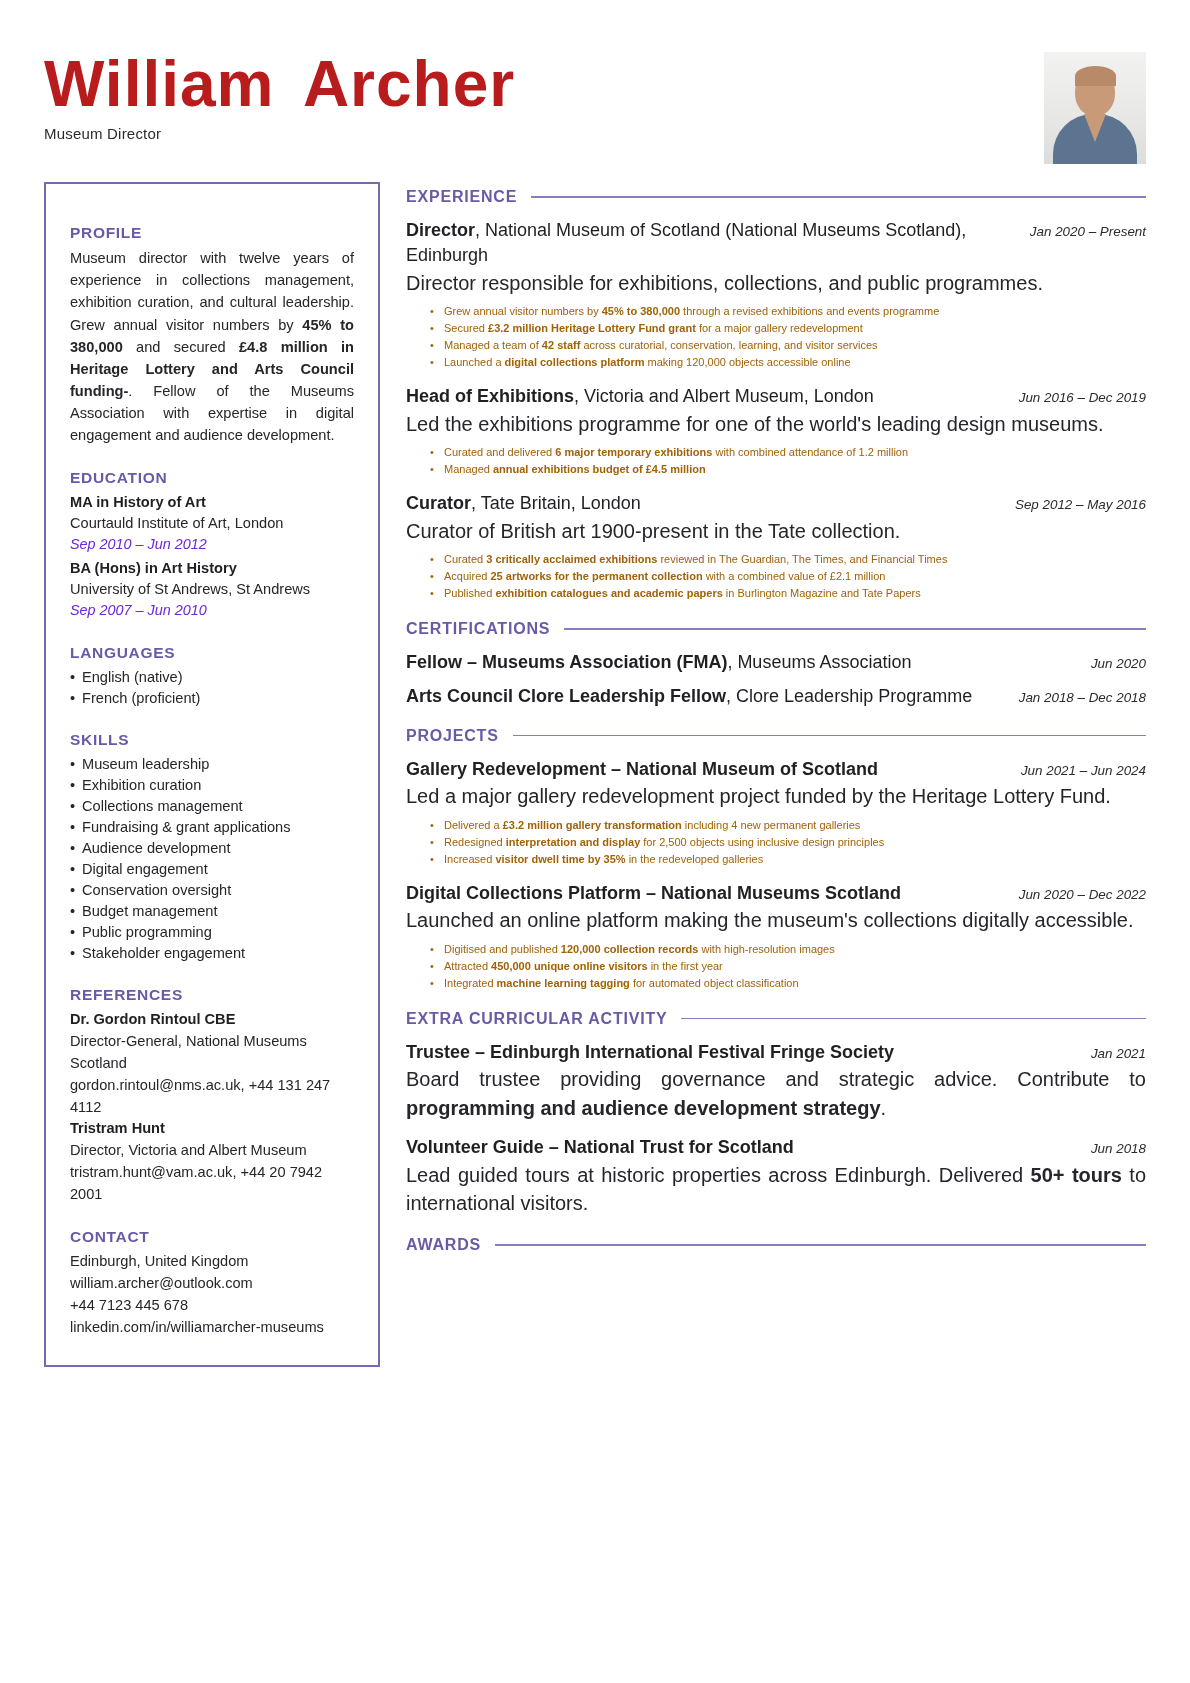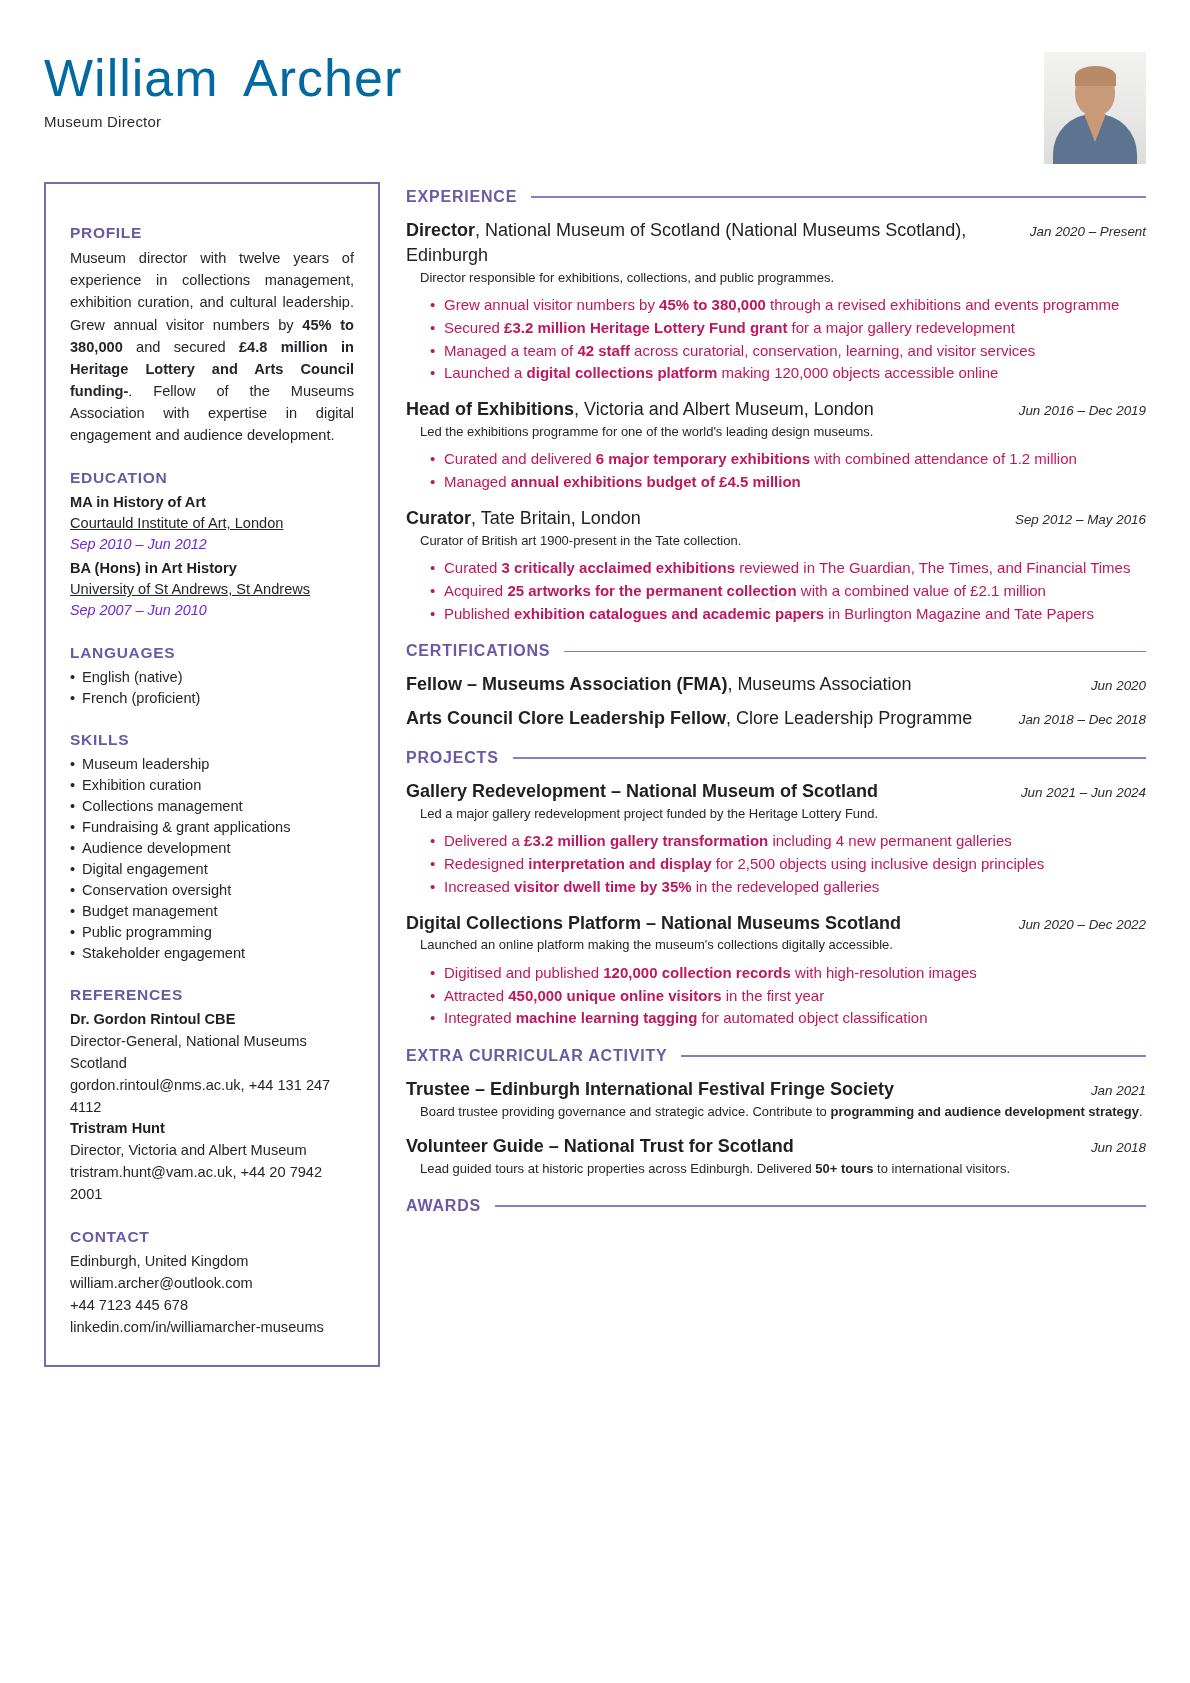--- a/index.html
+++ b/index.html
@@ -17,24 +17,24 @@
     overflow: hidden;
   }
 
   
   .header {
     position: relative;
     padding: 52px 44px 0 44px;
     height: 182px;
   }
   .name {
-    font-size: 52px;
-    font-weight: 400;
+    font-size: 64px;
+    font-weight: 700;
     letter-spacing: 1px;
-    color: #0369a1;
+    color: #b91c1c;
     line-height: 1.02;
     word-spacing: 12px;
   }
   .role {
     margin-top: 8px;
     font-size: 15px;
     color: #2b2b31;
     letter-spacing: .2px;
   }
   .photo {
@@ -121,21 +121,20 @@
   .edu-item { margin-bottom: 2px; }
   .edu-degree {
     font-size: 14.6px;
     font-weight: 700;
     line-height: 1.46;
   }
   .edu-school {
     font-size: 14.6px;
     line-height: 1.46;
     color: #25252b;
-    text-decoration: underline;
   }
   .edu-dates {
     font-size: 14.4px;
     font-style: italic;
     line-height: 1.5;
     color: #6d28d9;
   }
   .bullet-list { list-style: none; }
   .bullet-list li {
     font-size: 14.6px;
@@ -205,37 +204,36 @@
   .entry-title b { font-weight: 700; }
   .entry-date {
     font-size: 13.4px;
     font-style: italic;
     color: #2b2b31;
     white-space: nowrap;
     flex: 0 0 auto;
     padding-left: 6px;
   }
   .entry-sub {
-    font-size: 13px;
+    font-size: 20px;
     line-height: 1.42;
     color: #25252b;
     margin-top: 1px;
     text-align: justify;
-    margin-left: 14px;
   }
   .entry-sub b { font-weight: 700; }
   .entry-bullets {
     list-style: none;
     margin-top: 7px;
     padding-left: 24px;
   }
   .entry-bullets li {
-    font-size: 15px;
+    font-size: 11px;
     line-height: 1.45;
-    color: #be185d;
+    color: #a16207;
     position: relative;
     padding-left: 14px;
     text-align: justify;
     margin-bottom: 1px;
   }
   .entry-bullets li::before {
     content: "•";
     position: absolute;
     left: 0;
     top: 0;

